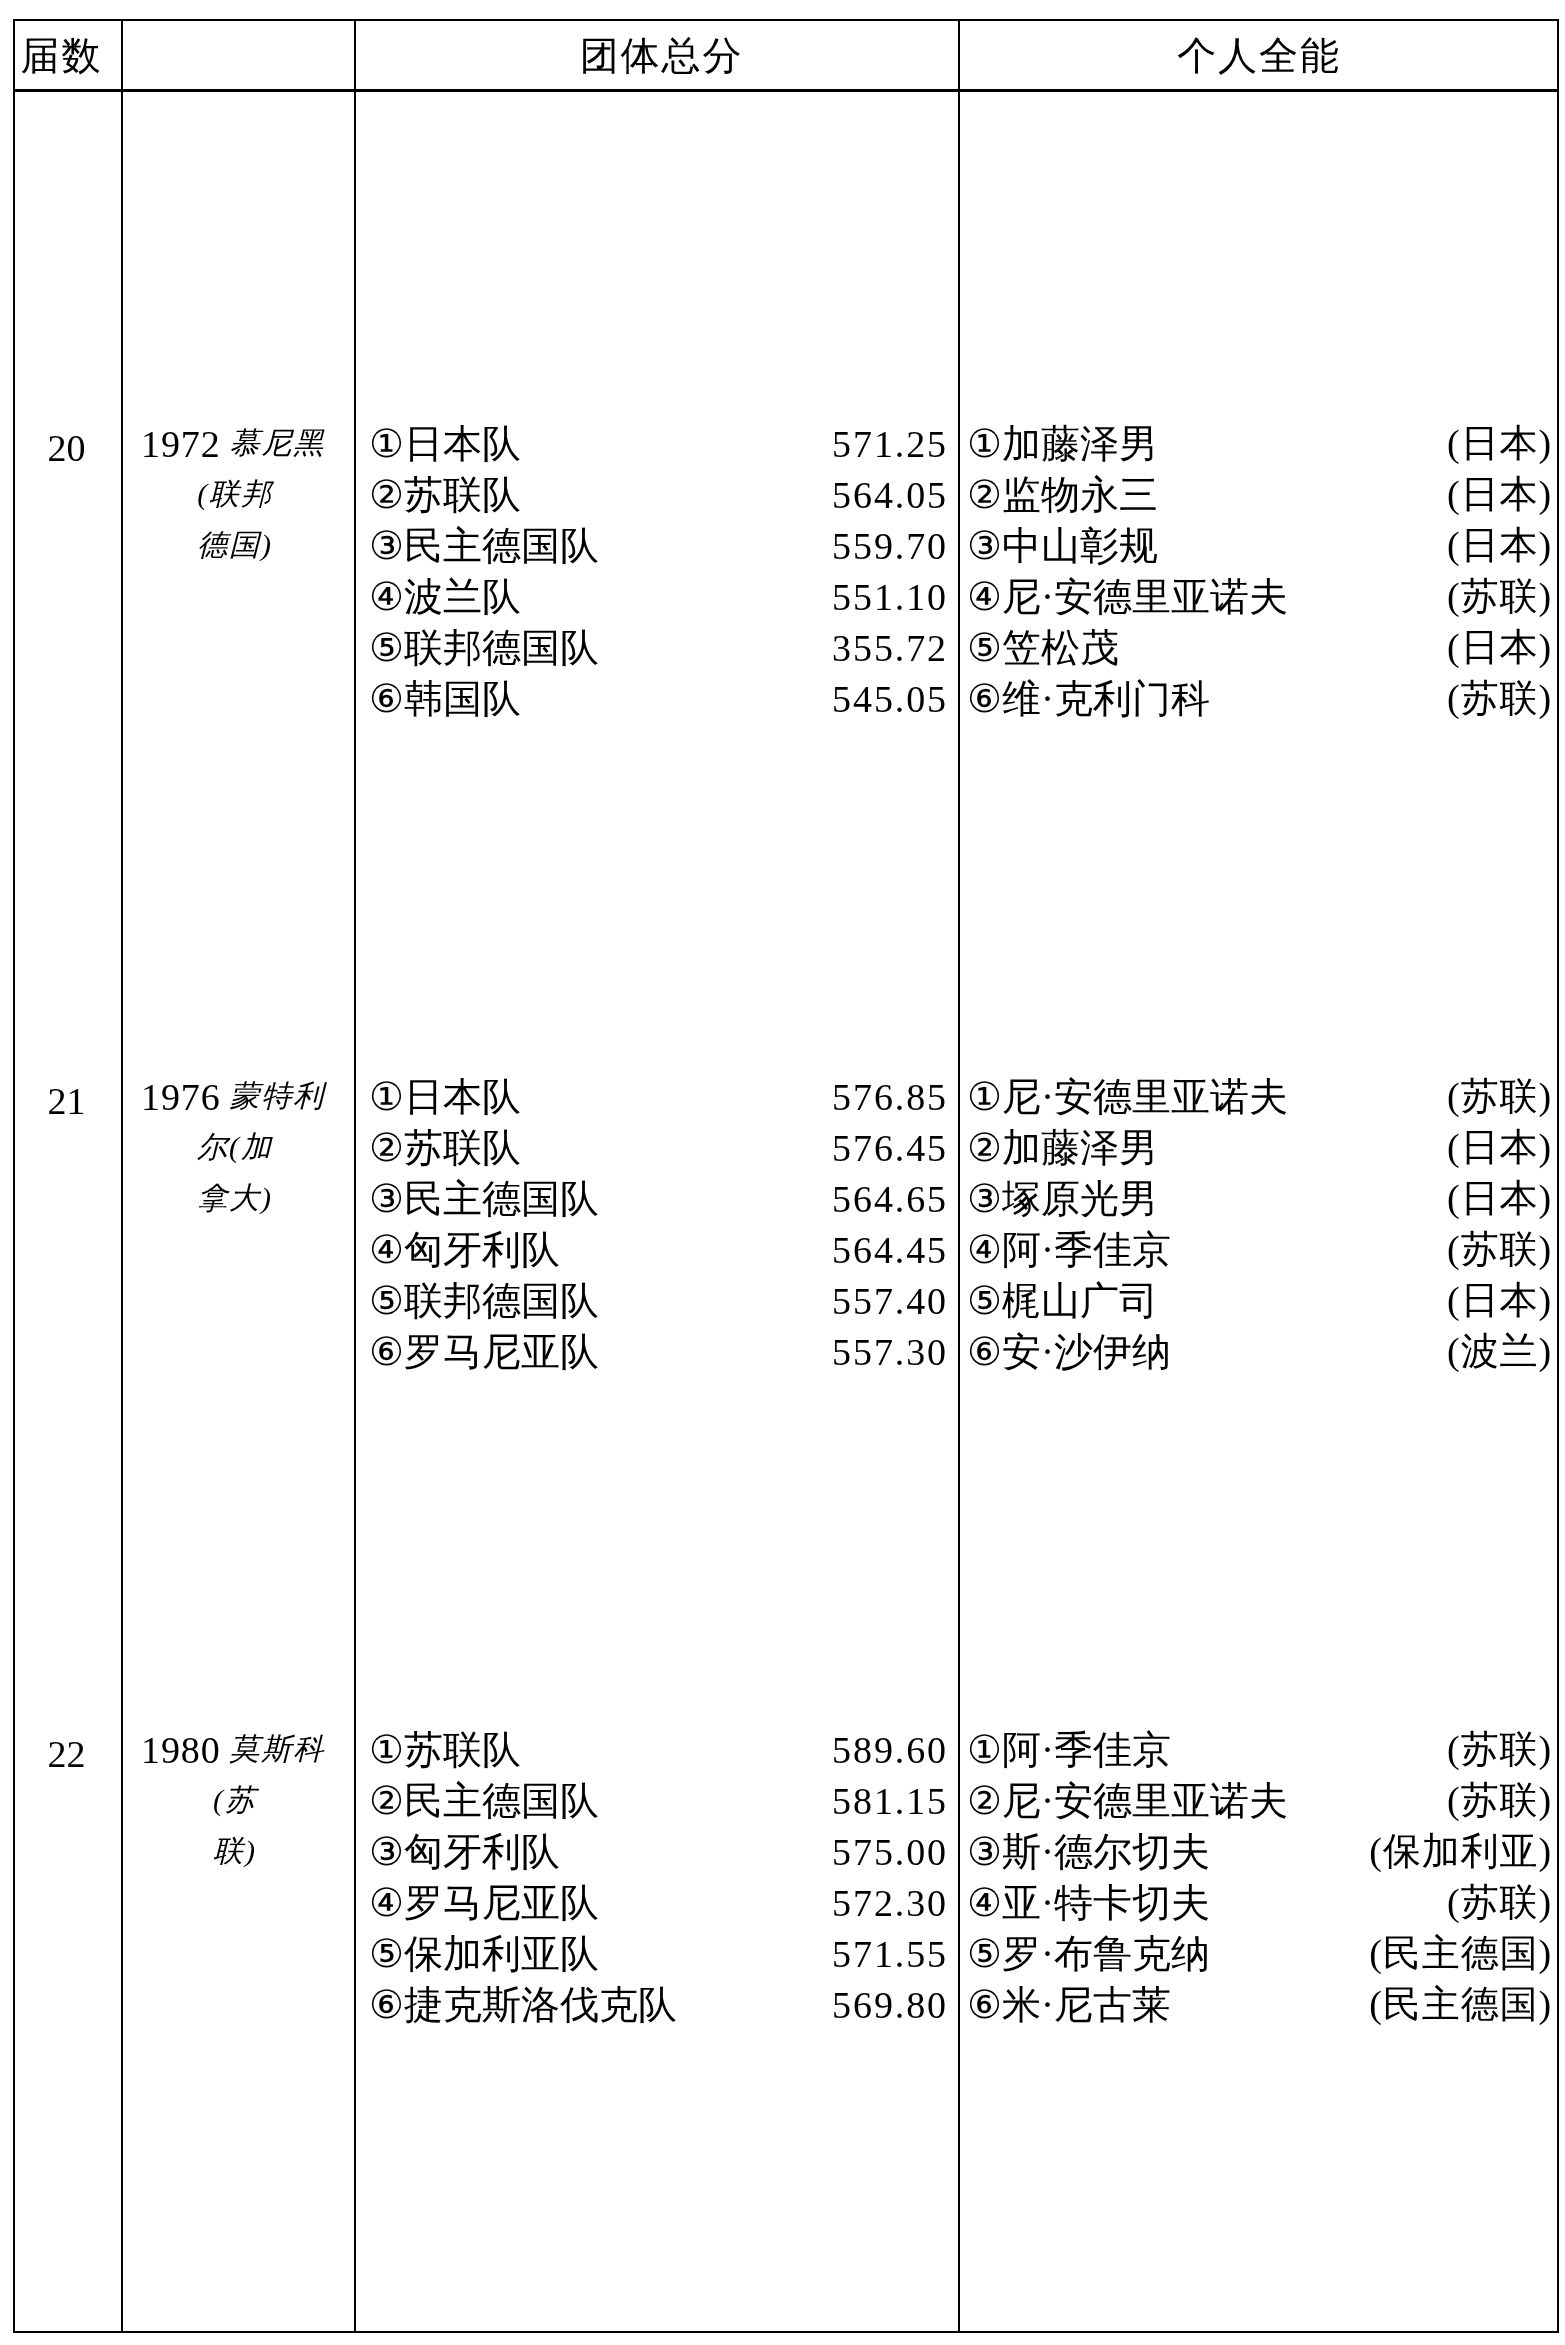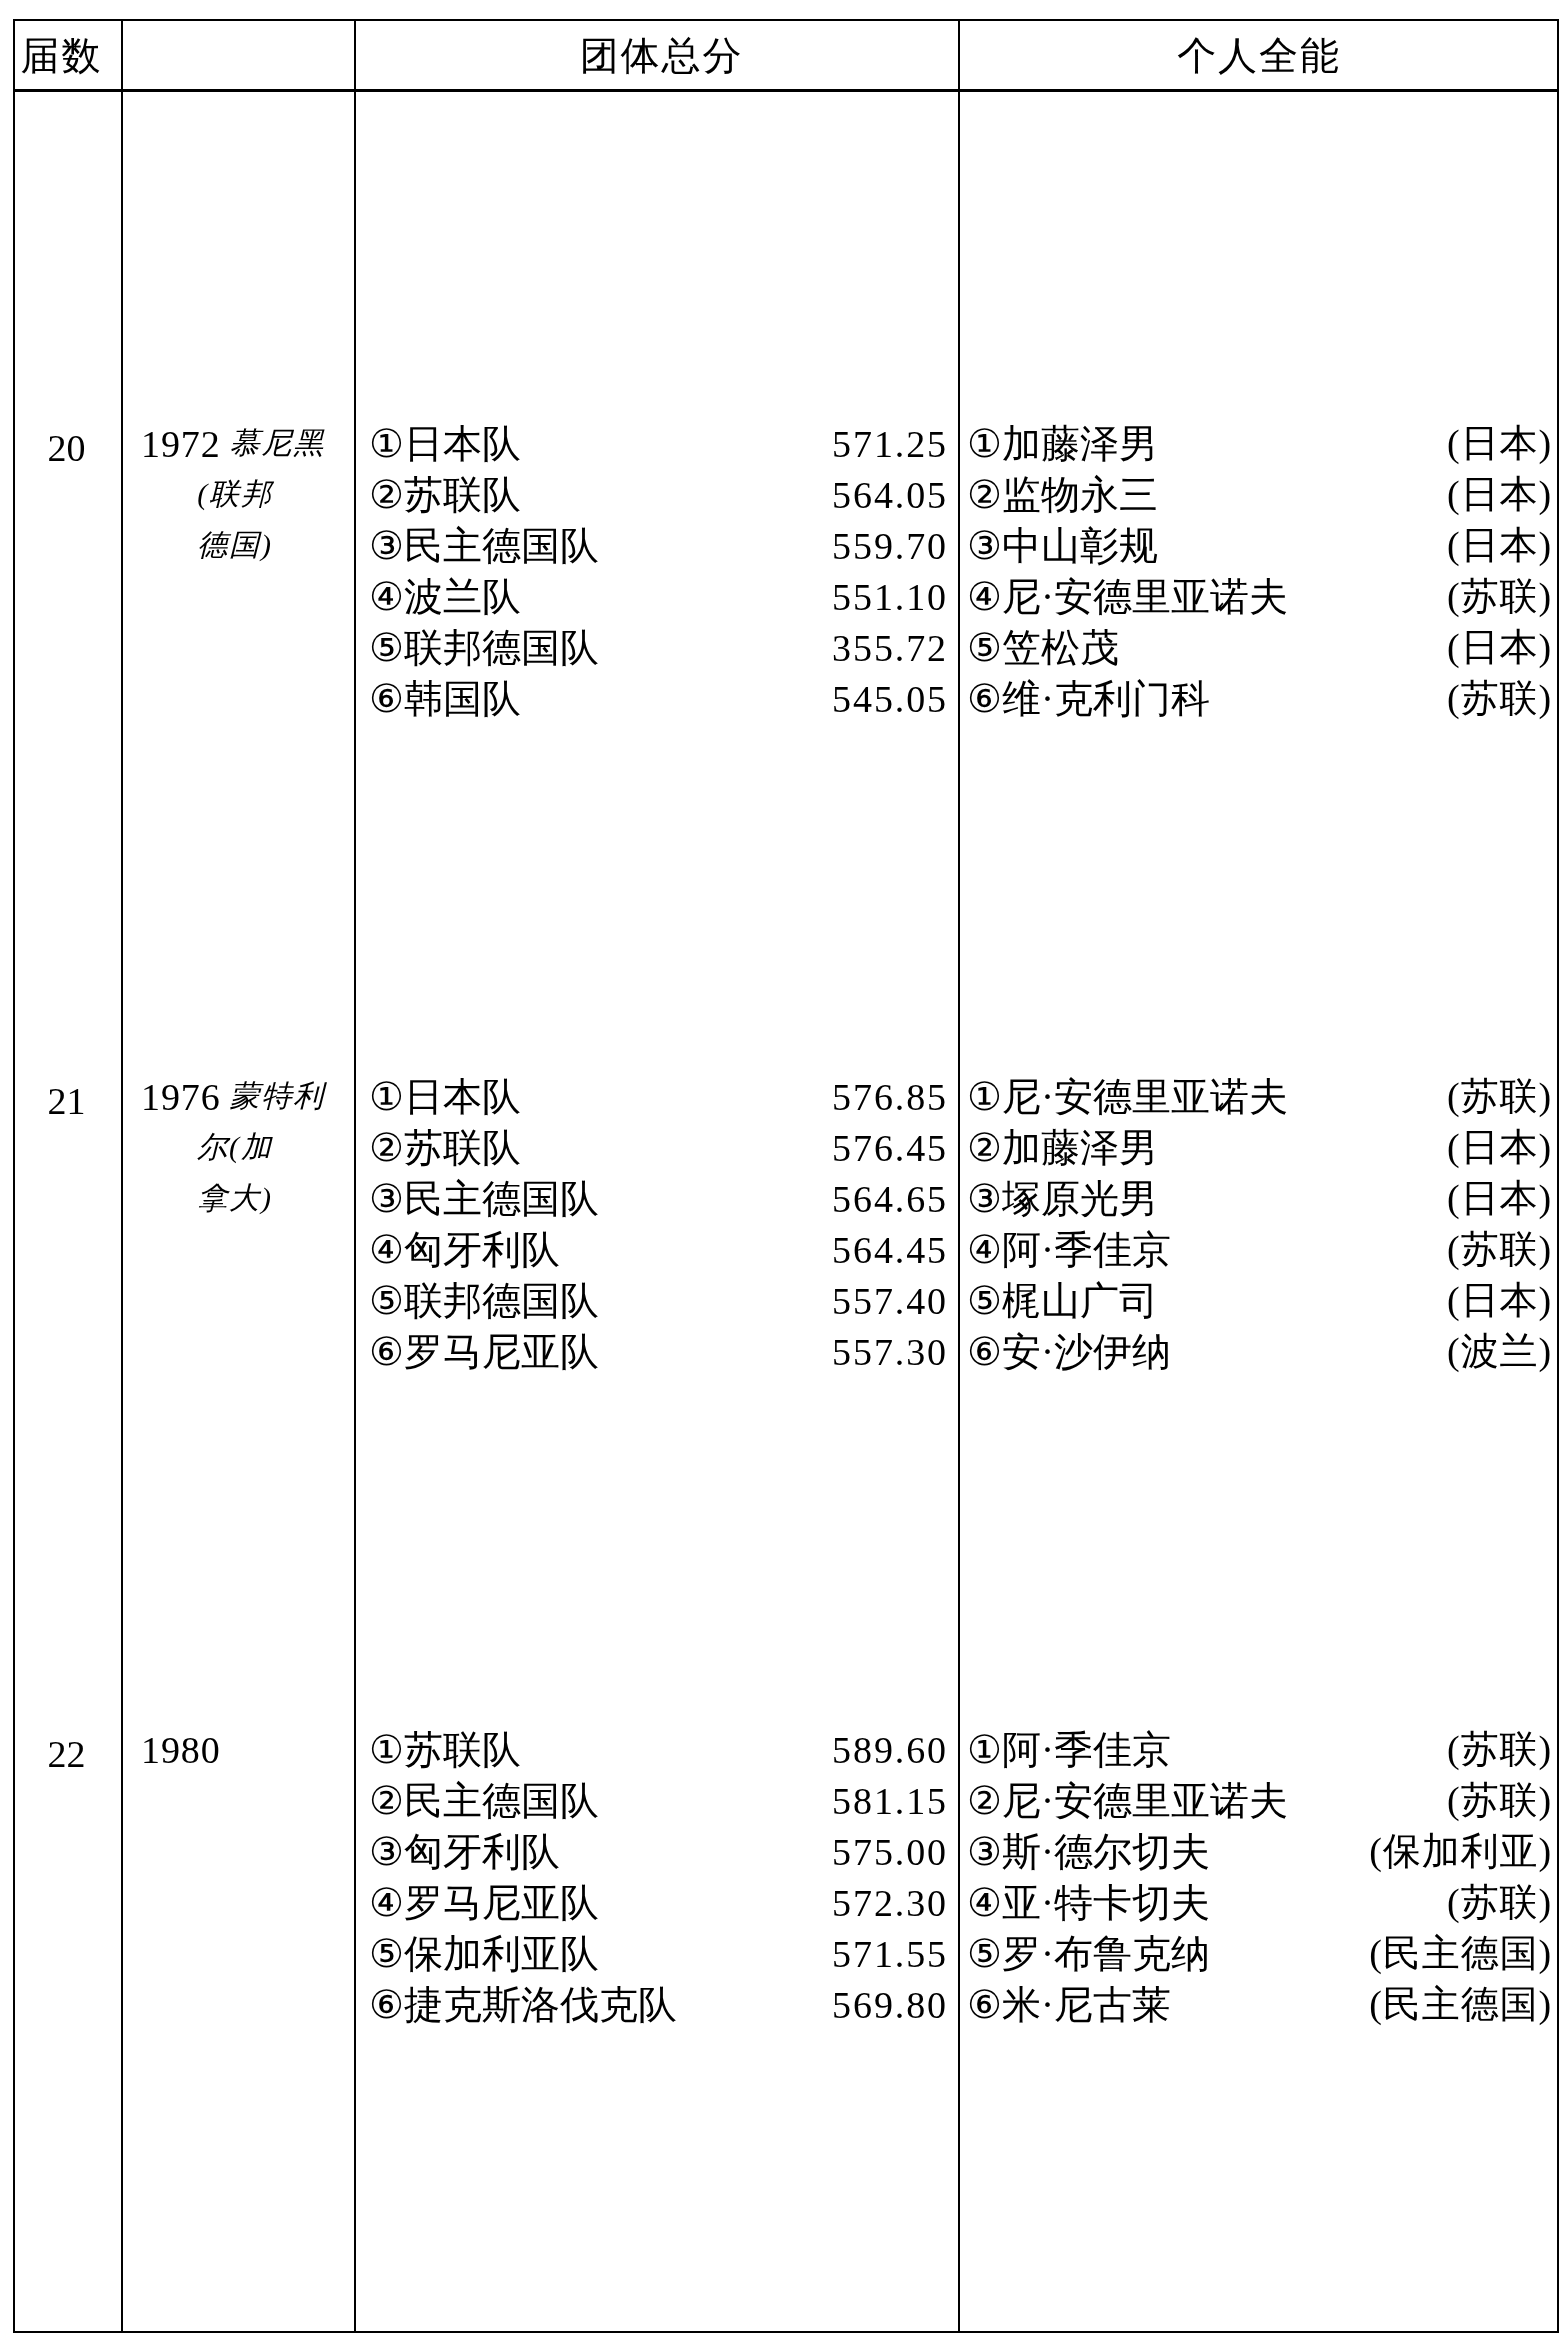--- a/index.html
+++ b/index.html
@@ -270,20 +270,25 @@
             <span>安·沙伊纳</span>
           </span>
           <span class="ct">(波兰)</span>
         </div>
     </div>
   </div>
 
   <div class="block b2">
     <div class="snum">22</div>
     <div class="year">1980</div>
+    <div class="loc">
+      <div class="ll first">莫斯科</div>
+      <div class="ll">(苏</div>
+      <div class="ll">联)</div>
+    </div>
     <div class="tlist">
       <div class="row">
           <span class="nm">
             <span class="rk">①</span>
             <span>苏联队</span>
           </span>
           <span class="sc">589.60</span>
         </div>
       <div class="row">
           <span class="nm">

